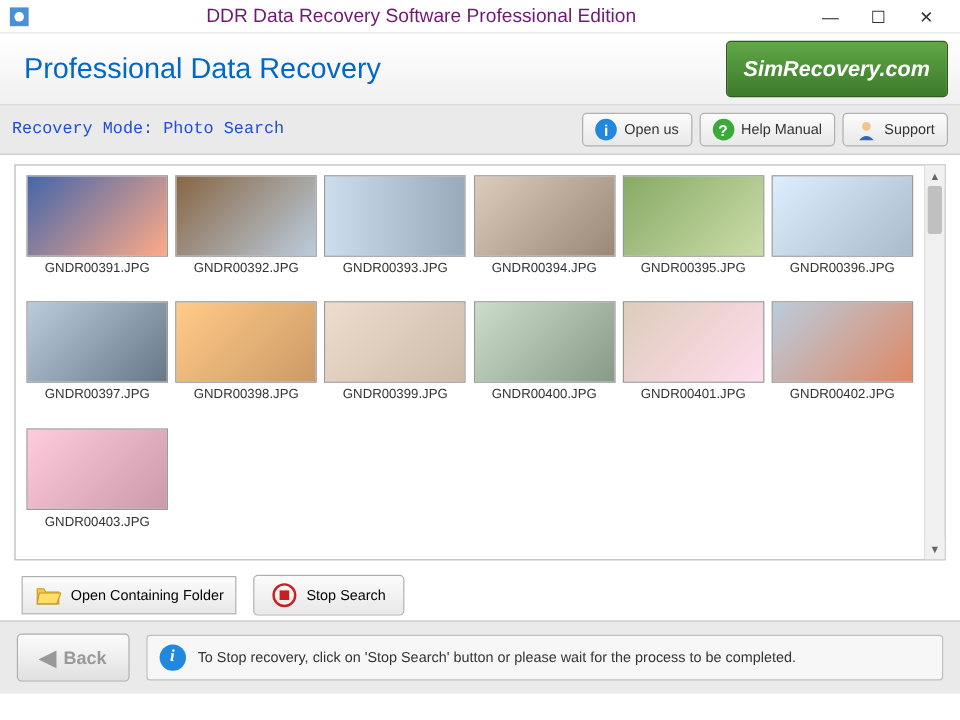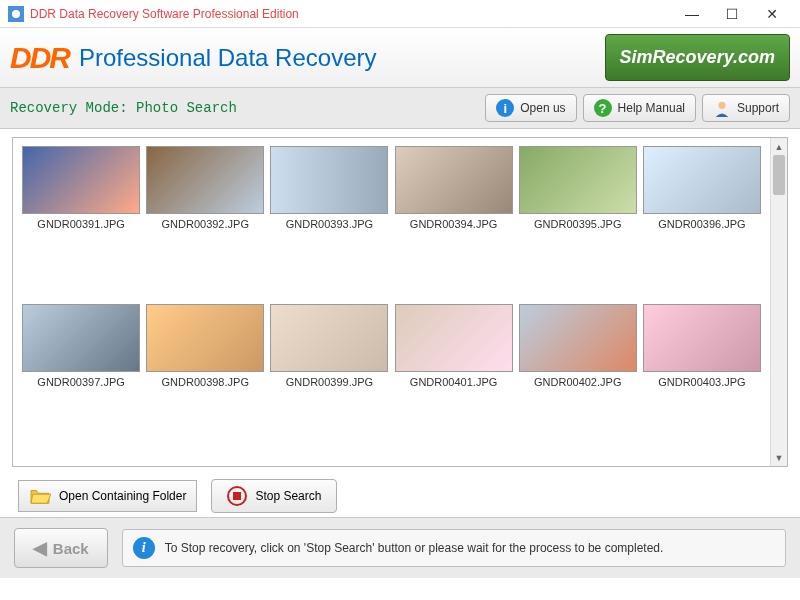--- a/index.html
+++ b/index.html
@@ -1,32 +1,32 @@
 <!DOCTYPE html>
 <html><head>
 <meta charset="utf-8">
 <style>
 * { margin: 0; padding: 0; box-sizing: border-box; font-family: "Segoe UI", Tahoma, sans-serif; }
 body { width: 800px; height: 600px; background: #fff; overflow: hidden; }
 
 .titlebar { height: 28px; background: #fff; border-bottom: 1px solid #ddd; display: flex; align-items: center; padding: 0 8px; }
 .titlebar-icon { width: 16px; height: 16px; margin-right: 6px; }
-.titlebar-text { font-size: 12px; color: #ef4444; flex: 1; }
+.titlebar-text { font-size: 16px; color: #701a75; flex: 1; text-align: center; }
 .winbtns { display: flex; gap: 0; }
 .winbtn { width: 40px; height: 28px; display: flex; align-items: center; justify-content: center; font-size: 14px; color: #333; }
 
 .header { background: linear-gradient(#ffffff, #f0f0f0); border-bottom: 1px solid #ccc; padding: 6px 10px; display: flex; align-items: center; gap: 10px; }
 .header-left { display: flex; align-items: center; }
 .ddr-logo { font-size: 30px; font-weight: bold; color: #ff6600; font-style: italic; letter-spacing: -2px; }
 .header-title { font-size: 24px; color: #0068c6; font-weight: 400; margin-left: 10px; text-align: center; }
 .header-spacer { flex: 1; }
 .simrec { background: linear-gradient(#5fa847, #3d7a2a); color: #fff; padding: 12px 14px; border-radius: 4px; font-size: 18px; font-style: italic; font-weight: bold; border: 1px solid #2d5a1f; }
 
 .toolbar { background: #eaeaea; border-bottom: 1px solid #c8c8c8; padding: 6px 10px; display: flex; align-items: center; gap: 6px; }
-.mode-label { font-family: "Courier New", monospace; font-size: 14px; color: #15803d; flex: 1; }
+.mode-label { font-family: "Courier New", monospace; font-size: 14px; color: #1d4ed8; flex: 1; }
 .tbtn { background: linear-gradient(#fcfcfc, #e8e8e8); border: 1px solid #b0b0b0; border-radius: 4px; padding: 4px 10px; display: flex; align-items: center; gap: 6px; font-size: 12px; color: #333; cursor: pointer; }
 .tbtn .icn { width: 18px; height: 18px; border-radius: 50%; display: flex; align-items: center; justify-content: center; color: #fff; font-weight: bold; font-size: 13px; }
 .support-icn { width: 18px; height: 18px; }
 
 .thumbs-wrap { margin: 8px 12px; border: 1px solid #b8b8b8; height: 330px; display: flex; }
 .thumbs { flex: 1; overflow: hidden; padding: 8px; display: grid; grid-template-columns: repeat(6, 1fr); gap: 4px 4px; }
 .scrollbar { width: 17px; background: #f0f0f0; border-left: 1px solid #ddd; position: relative; }
 .sb-up, .sb-down { height: 17px; background: #f0f0f0; display: flex; align-items: center; justify-content: center; font-size: 9px; color: #666; }
 .sb-thumb { position: absolute; top: 17px; left: 2px; right: 2px; height: 40px; background: #c0c0c0; border-radius: 2px; }
 
@@ -74,21 +74,20 @@
   <div class="titlebar-text">DDR Data Recovery Software Professional Edition</div>
   <div class="winbtns">
     <div class="winbtn">—</div>
     <div class="winbtn">☐</div>
     <div class="winbtn">✕</div>
   </div>
 </div>
 
 <div class="header">
   <div class="header-left">
-    <div class="ddr-logo">DDR</div>
     <div class="header-title">Professional Data Recovery</div>
   </div>
   <div class="header-spacer"></div>
   <div class="simrec">SimRecovery.com</div>
 </div>
 
 <div class="toolbar">
   <div class="mode-label">Recovery Mode: Photo Search</div>
   <div class="tbtn">
     <div class="icn" style="background:#2288dd">i</div>
@@ -139,20 +138,24 @@
       </div>
       <div class="thumb-item">
         <div class="thumb-img t8"></div>
         <div class="thumb-name">GNDR00398.JPG</div>
       </div>
       <div class="thumb-item">
         <div class="thumb-img t9"></div>
         <div class="thumb-name">GNDR00399.JPG</div>
       </div>
       <div class="thumb-item">
+        <div class="thumb-img t0"></div>
+        <div class="thumb-name">GNDR00400.JPG</div>
+      </div>
+      <div class="thumb-item">
         <div class="thumb-img t11"></div>
         <div class="thumb-name">GNDR00401.JPG</div>
       </div>
       <div class="thumb-item">
         <div class="thumb-img t12"></div>
         <div class="thumb-name">GNDR00402.JPG</div>
       </div>
       <div class="thumb-item">
         <div class="thumb-img t13"></div>
         <div class="thumb-name">GNDR00403.JPG</div>

